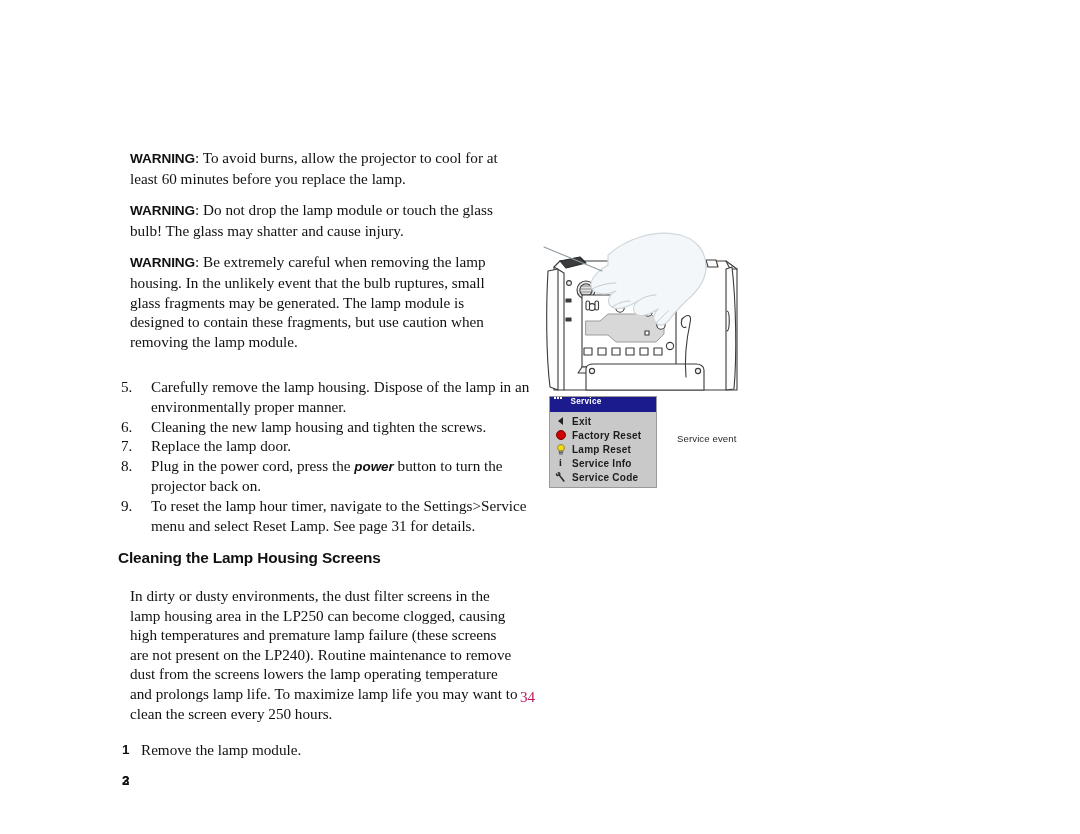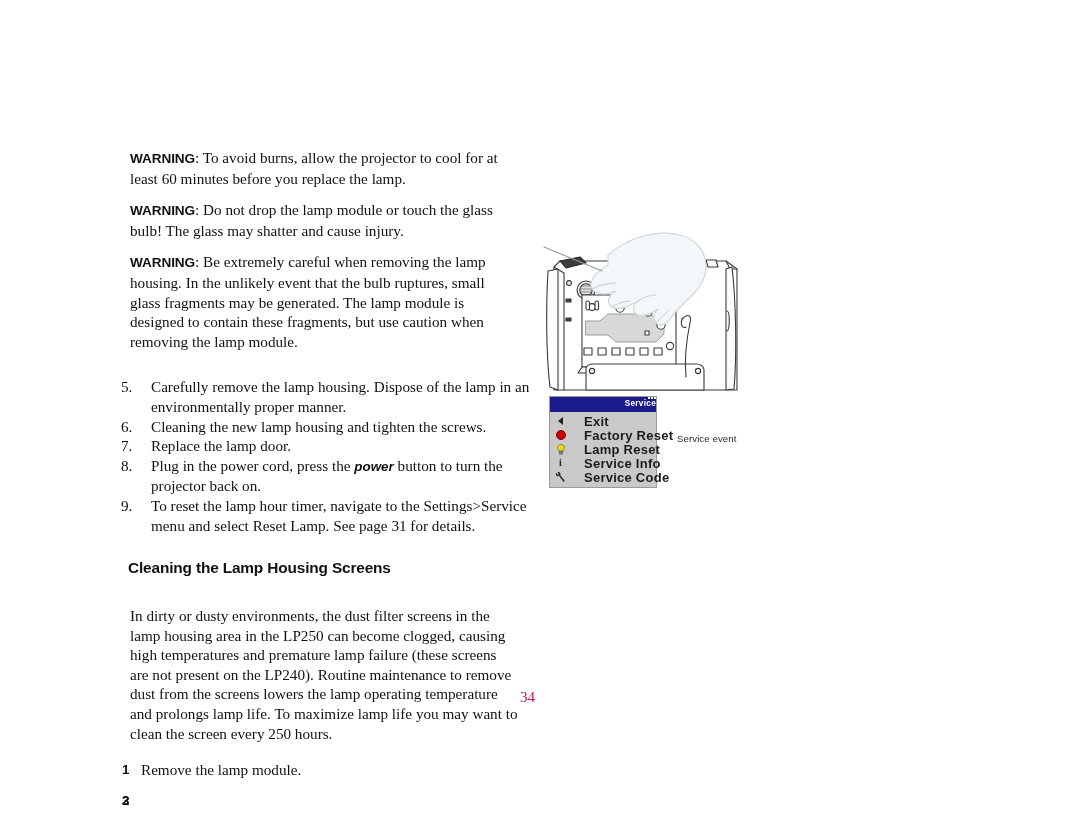--- a/index.html
+++ b/index.html
@@ -76,21 +76,21 @@
     font-style: italic;
   }
 
   
   .section-head {
     font-family: "Liberation Sans", sans-serif;
     font-weight: bold;
     font-size: 15.4px;
     color: #111111;
     letter-spacing: -0.15px;
-    margin: 10px;
+    margin: 0;
   }
 
   
   .steplist {
     margin: 0;
     padding: 0;
     list-style: none;
   }
   .steplist li {
     position: relative;
@@ -139,24 +139,23 @@
     background: #c9c9c9;
     border: 1px solid #9a9a9a;
     box-sizing: border-box;
     font-family: "Liberation Sans", sans-serif;
   }
   .osd-header {
     background: #1b1b8e;
     color: #ffffff;
     height: 15px;
     display: flex;
-    align-items: flex-end;
+    align-items: flex-start;
     padding-left: 4px;
     box-sizing: border-box;
-    flex-direction: column;
   }
   .osd-header .hdr-title {
     font-size: 8.2px;
     font-weight: bold;
     letter-spacing: 0.3px;
     margin-left: 8px;
   }
   .dots-icon {
     display: inline-flex;
     gap: 1.2px;
@@ -176,25 +175,25 @@
     box-sizing: border-box;
   }
   .osd-row .ico {
     width: 13px;
     display: flex;
     align-items: center;
     justify-content: center;
     flex: none;
   }
   .osd-row .lbl {
-    font-size: 13px;
+    font-size: 10px;
     font-weight: bold;
     color: #1c1c1c;
     letter-spacing: 0.25px;
-    margin-left: 17px;
+    margin-left: 5px;
     white-space: nowrap;
   }
 
   .ico-back { width:0;height:0;border-top:4px solid transparent;border-bottom:4px solid transparent;border-right:5px solid #222; }
   .ico-circle { width:8px;height:8px;border-radius:50%;background:#d00000;border:1px solid #7a0000; }
   .ico-bulbg { display:block; }
   .ico-i {
     font-family: "Liberation Serif", serif;
     font-size: 10px;
     font-weight: bold;

